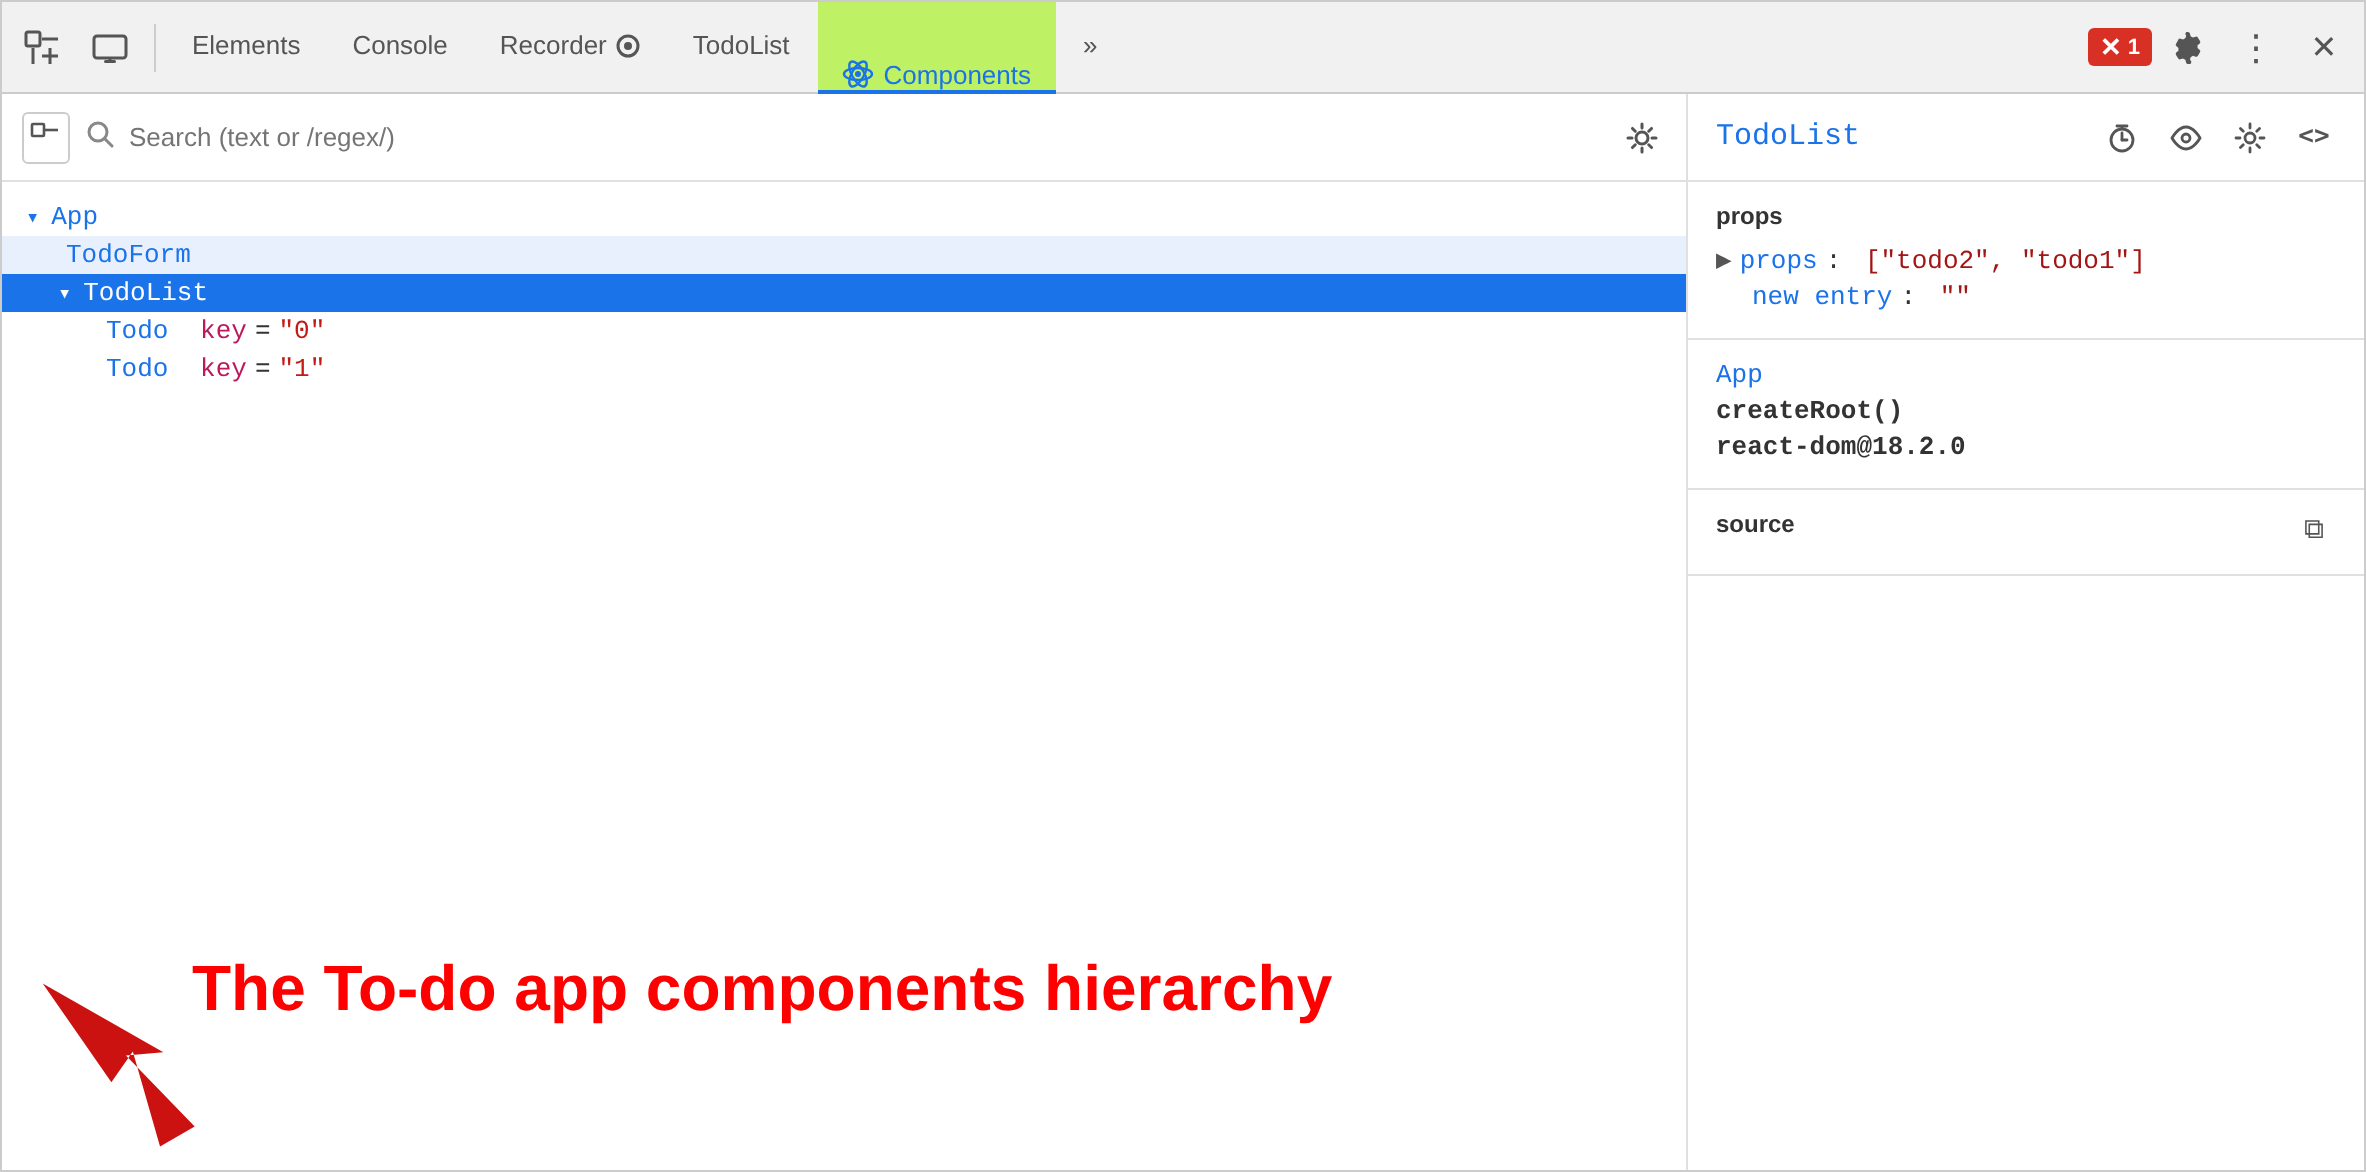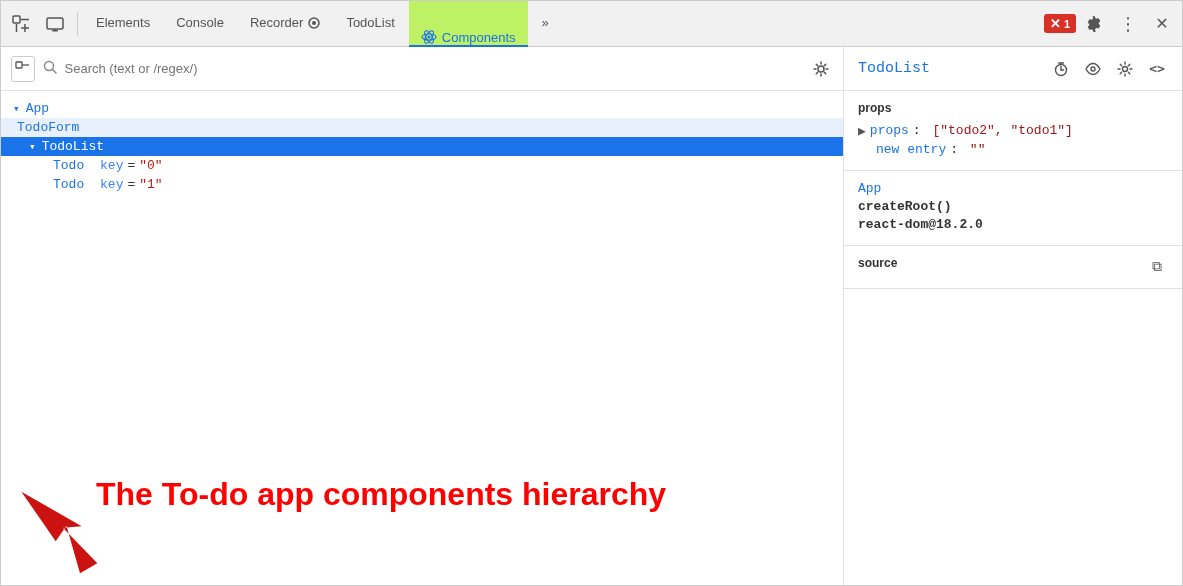--- a/index.html
+++ b/index.html
@@ -165,32 +165,32 @@
     .tree-item {
       padding: 2px 12px;
       cursor: pointer;
       display: flex;
       align-items: center;
       gap: 4px;
       white-space: nowrap;
     }
 
     .tree-item.app-item { color: #1a73e8; padding-left: 12px; }
-    .tree-item.todoform-item { color: #1a73e8; padding-left: 16px; background: #e8f0fe; }
+    .tree-item.todoform-item { color: #1a73e8; padding-left: 32px; background: #e8f0fe; }
     .tree-item.todolist-item {
       color: #fff;
       background: #1a73e8;
       padding-left: 28px;
     }
     .tree-item.todo-item0 { color: #1a73e8; padding-left: 52px; }
     .tree-item.todo-item1 { color: #1a73e8; padding-left: 52px; }
 
     .tree-arrow { font-size: 11px; margin-right: 2px; }
     .tree-label { }
-    .tree-key { color: #3b82f6; }
+    .tree-key { color: #be185d; }
     .tree-key-val { color: #c41a16; }
 
     
     .annotation-area {
       position: relative;
       padding: 20px 30px 10px 60px;
       flex-shrink: 0;
       height: 130px;
     }
 

